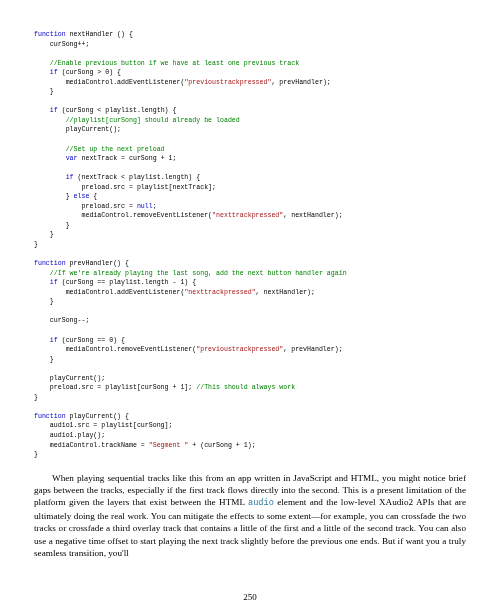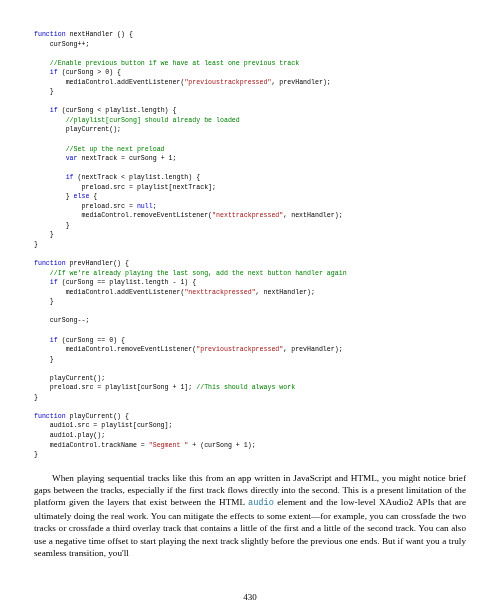--- a/index.html
+++ b/index.html
@@ -95,14 +95,14 @@
 <span class="kw">function</span> playCurrent() {
     audio1.src = playlist[curSong];
     audio1.play();
     mediaControl.trackName = <span class="st">"Segment "</span> + (curSong + 1);
 }</pre>
 
   <p class="body">
     <span class="indent"></span><span>When playing sequential tracks like this from an app written in JavaScript and HTML, you might notice brief gaps between the tracks, especially if the first track flows directly into the second. This is a present limitation of the platform given the layers that exist between the HTML </span><code class="inline">audio</code><span> element and the low-level XAudio2 APIs that are ultimately doing the real work. You can mitigate the effects to some extent—for example, you can crossfade the two tracks or crossfade a third overlay track that contains a little of the first and a little of the second track. You can also use a negative time offset to start playing the next track slightly before the previous one ends. But if want you a truly seamless transition, you'll</span>
   </p>
 
-  <div class="pagenum">430</div>
+  <div class="pagenum">250</div>
 </div>
 
 </body></html>

